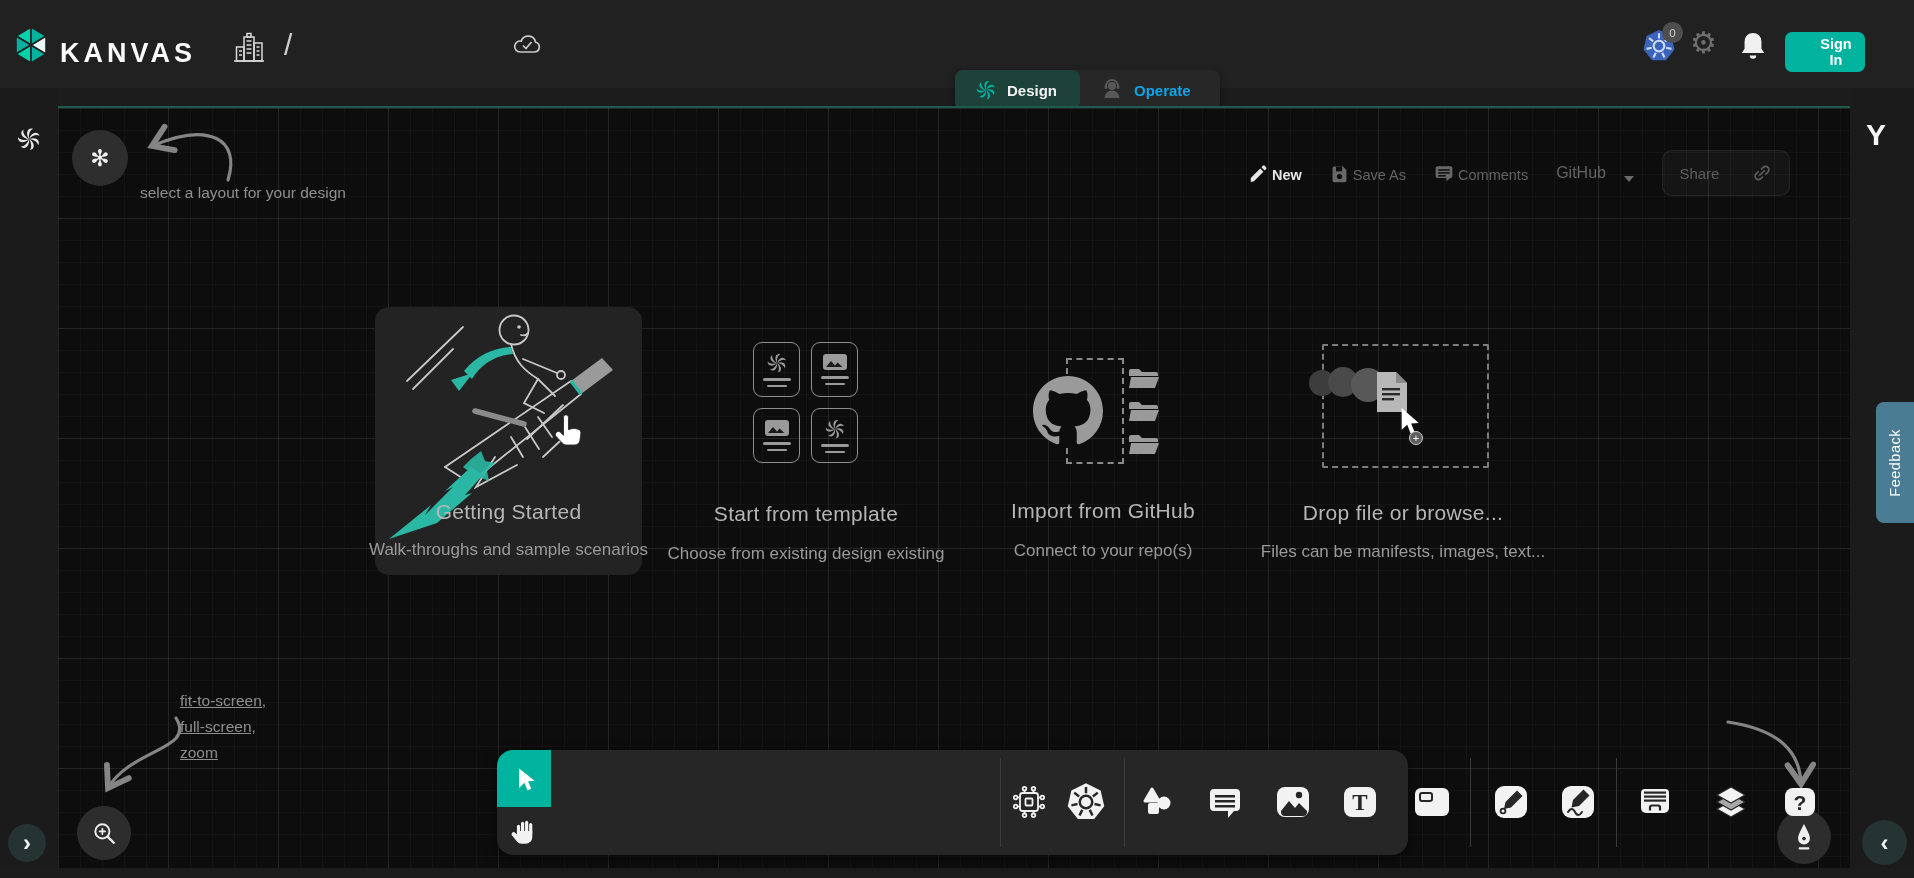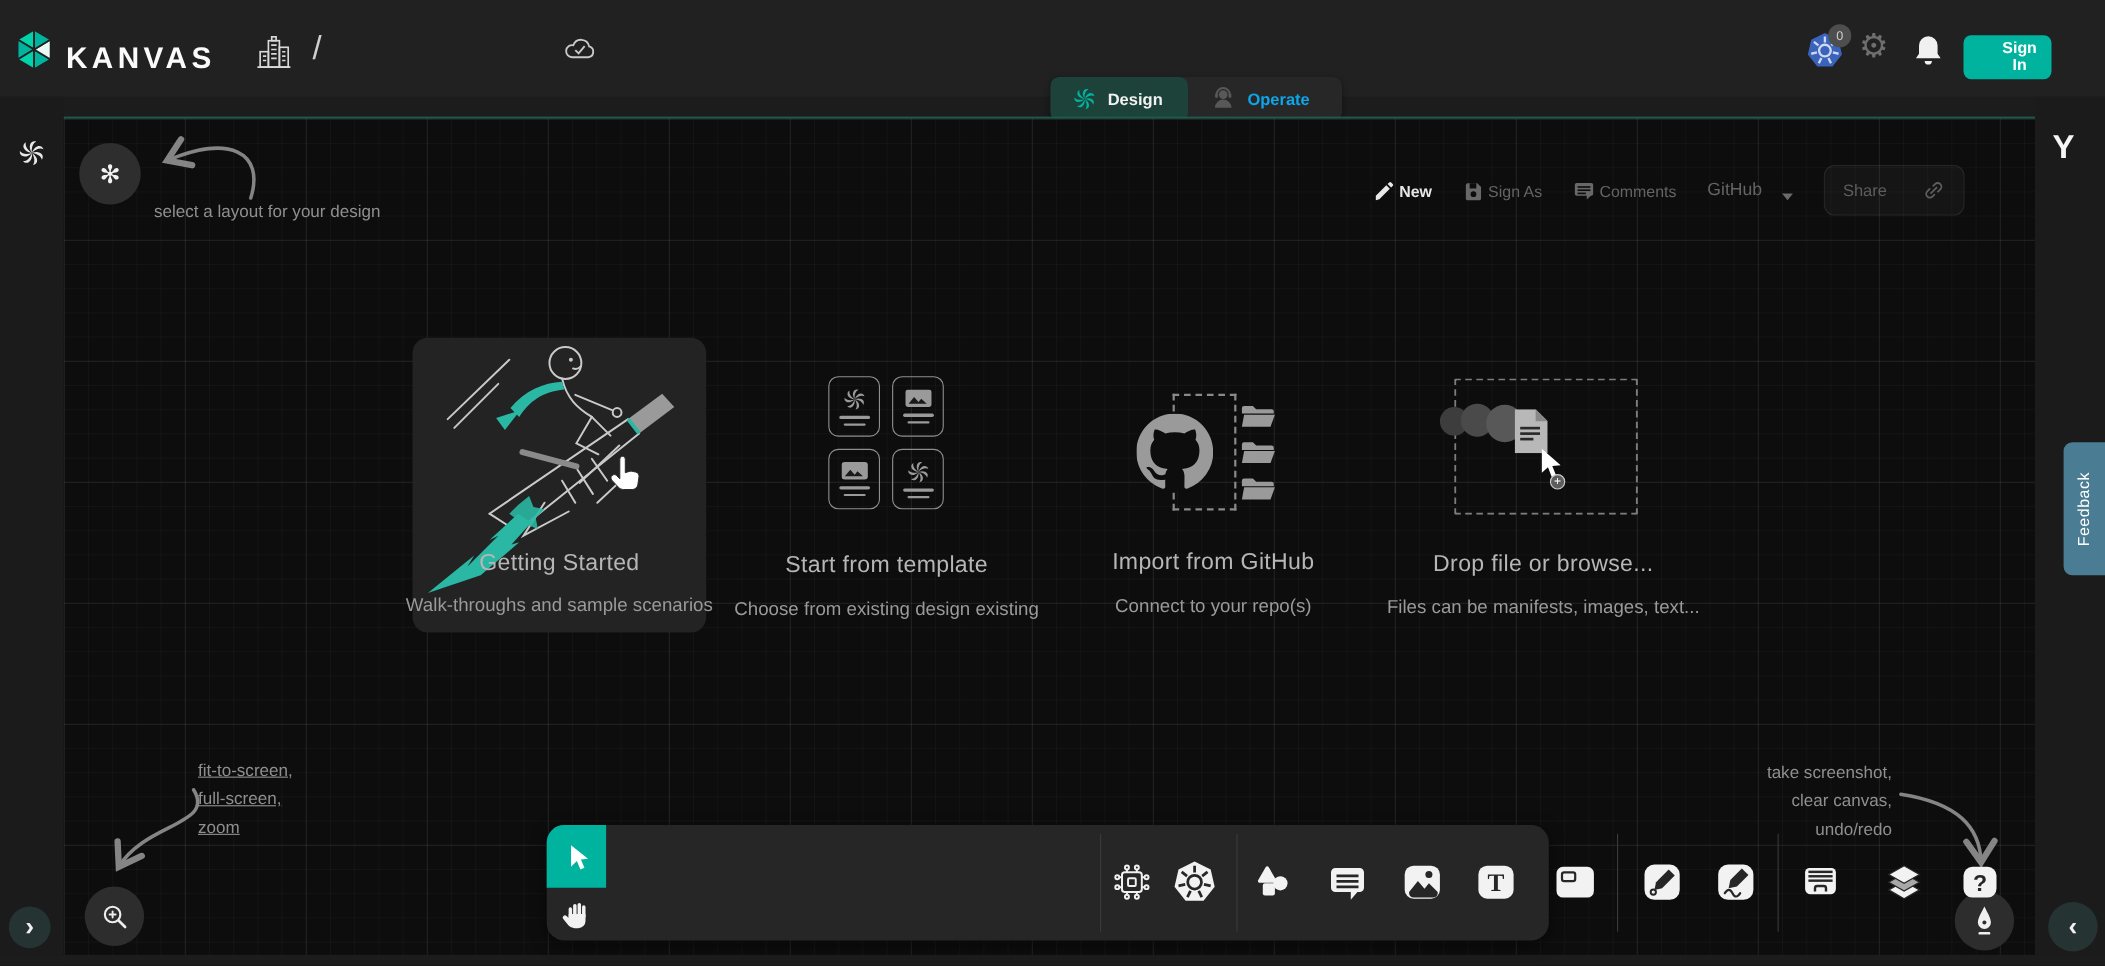--- a/index.html
+++ b/index.html
@@ -249,21 +249,21 @@
           <path fill="#e8e8e8" d="M14.8 4.7 l1.6-1.6 a1.4 1.4 0 0 1 2 0 l1.5 1.5 a1.4 1.4 0 0 1 0 2 l-1.6 1.6 z"></path>
         </svg>
         <span>New</span>
       </div>
       <div class="ct-item">
         <svg width="19" height="19" viewBox="0 0 22 22">
           <path fill="#686868" d="M3 5 a2 2 0 0 1 2-2 h10 l4 4 v12 a2 2 0 0 1 -2 2 H5 a2 2 0 0 1 -2-2 z"></path>
           <rect x="7" y="3" width="7" height="5.5" fill="#0d0d0d"></rect>
           <circle cx="11" cy="14.5" r="3" fill="#0d0d0d"></circle>
         </svg>
-        <span>Sign As</span>
+        <span>Save As</span>
       </div>
       <div class="ct-item">
         <svg width="20" height="20" viewBox="0 0 24 24">
           <path fill="#686868" d="M4 4 a2 2 0 0 0 -2 2 v10 a2 2 0 0 0 2 2 h11 v4 l4.5-4 H20 a2 2 0 0 0 2-2 V6 a2 2 0 0 0 -2-2 z"></path>
           <rect x="5" y="7.5" width="14" height="1.8" fill="#0d0d0d"></rect>
           <rect x="5" y="11" width="14" height="1.8" fill="#0d0d0d"></rect>
           <rect x="5" y="14.5" width="9" height="1.8" fill="#0d0d0d"></rect>
         </svg>
         <span>Comments</span>
       </div>
@@ -398,25 +398,20 @@
     </div>
     <div id="zoom-btn" class="abs round-btn">
       <svg width="26" height="26" viewBox="0 0 24 24" fill="none" stroke="#ededed" stroke-linecap="round">
         <circle cx="10.5" cy="10.5" r="6.5" stroke-width="1.8"></circle>
         <line x1="15.5" y1="15.5" x2="21" y2="21" stroke-width="2.2"></line>
         <line x1="10.5" y1="8" x2="10.5" y2="13" stroke-width="1.6"></line>
         <line x1="8" y1="10.5" x2="13" y2="10.5" stroke-width="1.6"></line>
       </svg>
     </div>
 
-    <div id="hint-br" class="abs hint-text">
-      <div>take screenshot,</div>
-      <div>clear canvas,</div>
-      <div>undo/redo</div>
-    </div>
     <div id="pen-btn" class="abs round-btn">
       <svg width="24" height="28" viewBox="0 0 22 26">
         <path d="M11 1 C8 7 5.5 11 5.5 14.5 a5.5 5.5 0 0 0 11 0 C16.5 11 14 7 11 1 z" fill="#efefef"></path>
         <circle cx="11" cy="14.5" r="1.7" fill="#2d2d2d"></circle>
         <rect x="6" y="22.5" width="10" height="2.2" rx="1" fill="#efefef"></rect>
       </svg>
     </div>
 
     <div id="dock" class="abs">
       <div id="dock-select" class="abs">

